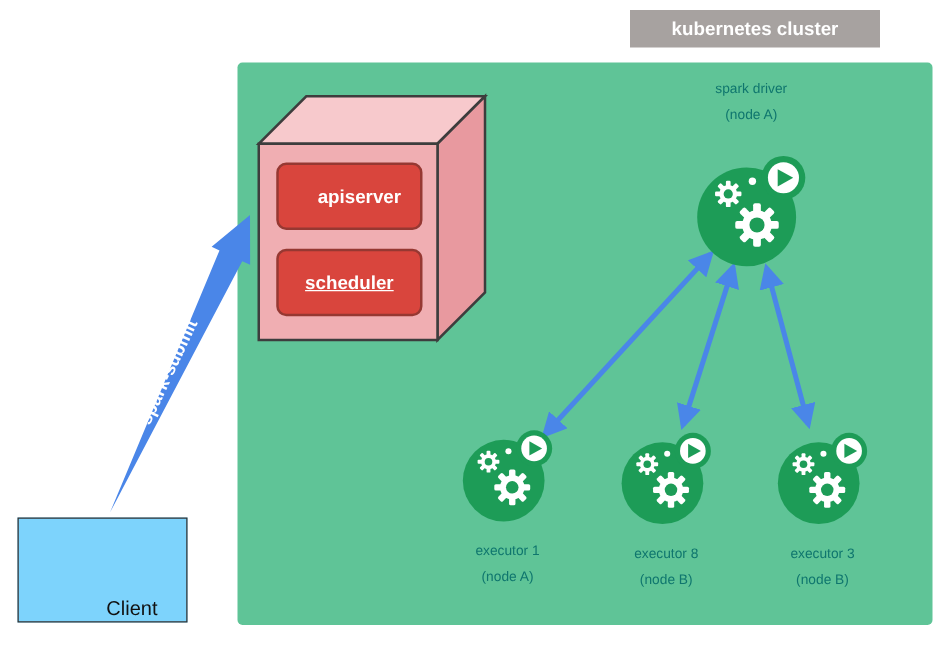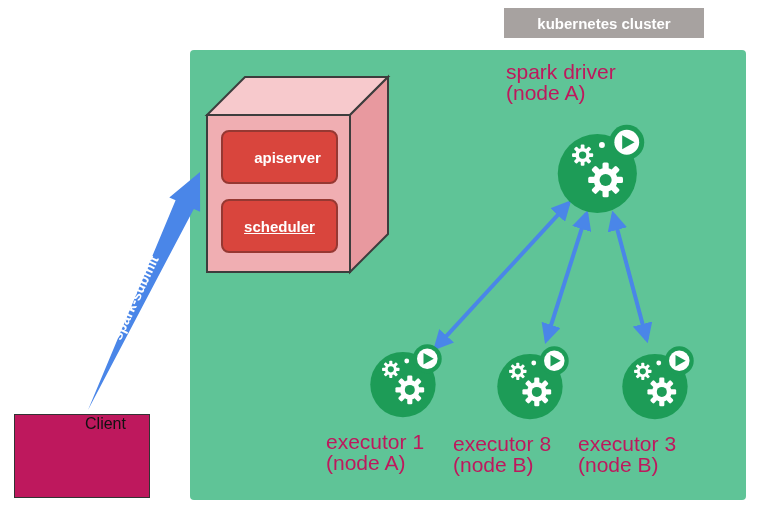--- a/index.html
+++ b/index.html
@@ -47,36 +47,36 @@
   .apiserver-box { left:221px; top:130px;padding-left:16px; }
   .scheduler-box { left:221px; top:199px;text-decoration:underline; }
 
   .pod { z-index:4; }
   .pod-driver   { left:555px; top:122px; width:92px; height:92px; }
   .pod-exec-1   { left:368px; top:342px; width:76px; height:76px; }
   .pod-exec-2   { left:495px; top:344px; width:76px; height:76px; }
   .pod-exec-3   { left:620px; top:344px; width:76px; height:76px; }
 
   .node-label {
-    text-align:left;
-    font-size:21px;
+    text-align:center;
+    font-size:11px;
     line-height:21px;
-    color:#be185d;
+    color:#0f766e;
     z-index:5;
   }
   .driver-label { left:506px; top:61px; width:190px; }
   .exec-label-1 { left:326px; top:431px; width:160px; }
   .exec-label-2 { left:453px; top:433px; width:160px; }
   .exec-label-3 { left:578px; top:433px; width:160px; }
 
   .client-box {
     left:14px; top:414px; width:136px; height:84px;
-    background:#be185d;
+    background:#7dd3fc;
     border:1.5px solid #333333;
-    display:flex; align-items:flex-start; justify-content:center;
+    display:flex; align-items:flex-end; justify-content:center;
     font-size:16px;
     z-index:2;
     padding-left:47px;
   }
 
   .spark-submit-label {
     left:68px; top:288px; width:140px; height:22px;
     color:#ffffff;
     font-weight:bold;
     font-size:14.5px;

